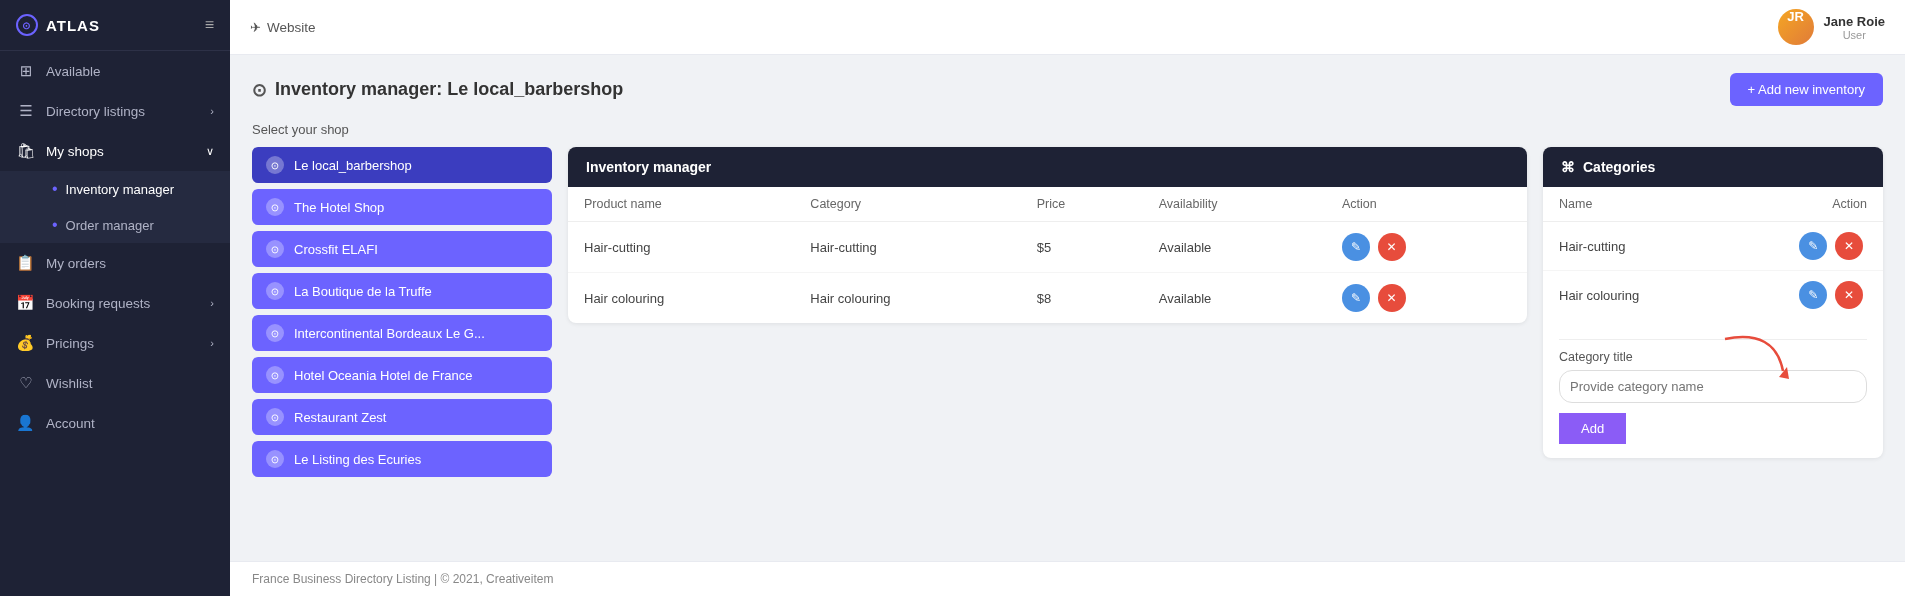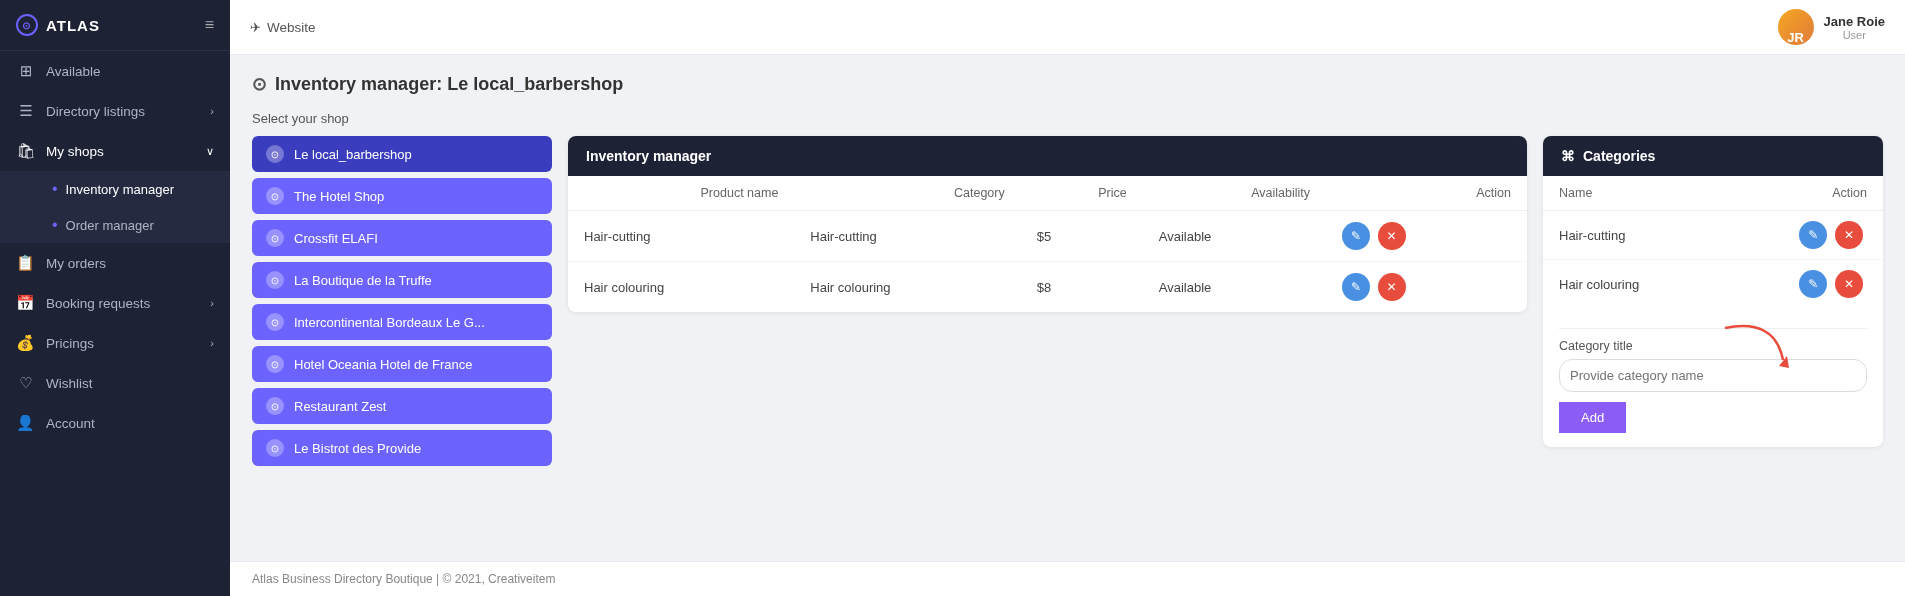--- a/index.html
+++ b/index.html
@@ -85,21 +85,21 @@
     .topbar-left {
       display: flex; align-items: center; gap: 6px;
       color: #555; font-size: 13.5px;
     }
     .topbar-right {
       display: flex; align-items: center; gap: 10px;
     }
     .user-avatar {
       width: 36px; height: 36px; border-radius: 50%;
       background: linear-gradient(135deg, #f5a623, #e07b39);
-      display: flex; align-items: flex-end; justify-content: center;
+      display: flex; align-items: flex-start; justify-content: center;
       font-size: 14px; font-weight: bold; color: #fff;
       overflow: hidden;
     }
     .user-info { text-align: right; }
     .user-name { font-weight: 600; font-size: 13px; color: #333; }
     .user-role { font-size: 11px; color: #999; text-align: center; }
 
     
     .content {
       flex: 1;
@@ -156,21 +156,21 @@
     .panel-header {
       background: #1e2235;
       color: #fff;
       padding: 12px 18px;
       font-size: 14px;
       font-weight: 600;
     }
     .panel-body { padding: 0; }
     .inv-table { width: 100%; border-collapse: collapse; }
     .inv-table th {
-      text-align: right;
+      text-align: left;
       padding: 10px 16px;
       font-size: 12.5px;
       color: #666;
       border-bottom: 1px solid #eee;
       font-weight: 500;
     }
     .inv-table td {
       padding: 11px 16px;
       font-size: 13px;
       color: #444;
@@ -313,20 +313,21 @@
       </div>
     </div>
   </header>
 
   <div class="content">
     <div class="content-header">
       <div class="page-title">
         <span class="page-title-icon">⊙</span>
         <span>Inventory manager: Le local_barbershop</span>
       </div>
+      <button class="add-btn">+ Add new inventory</button>
     </div>
 
     <div class="select-shop-label">Select your shop</div>
 
     <div class="three-col">
 
       <div class="shop-list">
         <div class="shop-item active">
           <div class="shop-item-icon">⊙</div>
           <span>Le local_barbershop</span>
@@ -350,21 +351,21 @@
         <div class="shop-item">
           <div class="shop-item-icon">⊙</div>
           <span>Hotel Oceania Hotel de France</span>
         </div>
         <div class="shop-item">
           <div class="shop-item-icon">⊙</div>
           <span>Restaurant Zest</span>
         </div>
         <div class="shop-item">
           <div class="shop-item-icon">⊙</div>
-          <span>Le Bistrot des Provide</span>
+          <span>Le Listing des Ecuries</span>
         </div>
       </div>
 
       <div class="inventory-panel">
         <div class="panel-header">Inventory manager</div>
         <div class="panel-body">
           <table class="inv-table">
             <thead>
               <tr>
                 <th>Product name</th>
@@ -442,15 +443,15 @@
               <input class="cat-form-input" type="text" placeholder="Provide category name" style="">
               <button class="cat-add-btn">Add</button>
             </div>
           </div>
         </div>
       </div>
     </div>
   </div>
 
   <footer class="footer">
-    <span>Atlas Business Directory Boutique | © 2021, Creativeitem</span>
+    <span>France Business Directory Listing | © 2021, Creativeitem</span>
   </footer>
 </div>
 
 </body></html>

